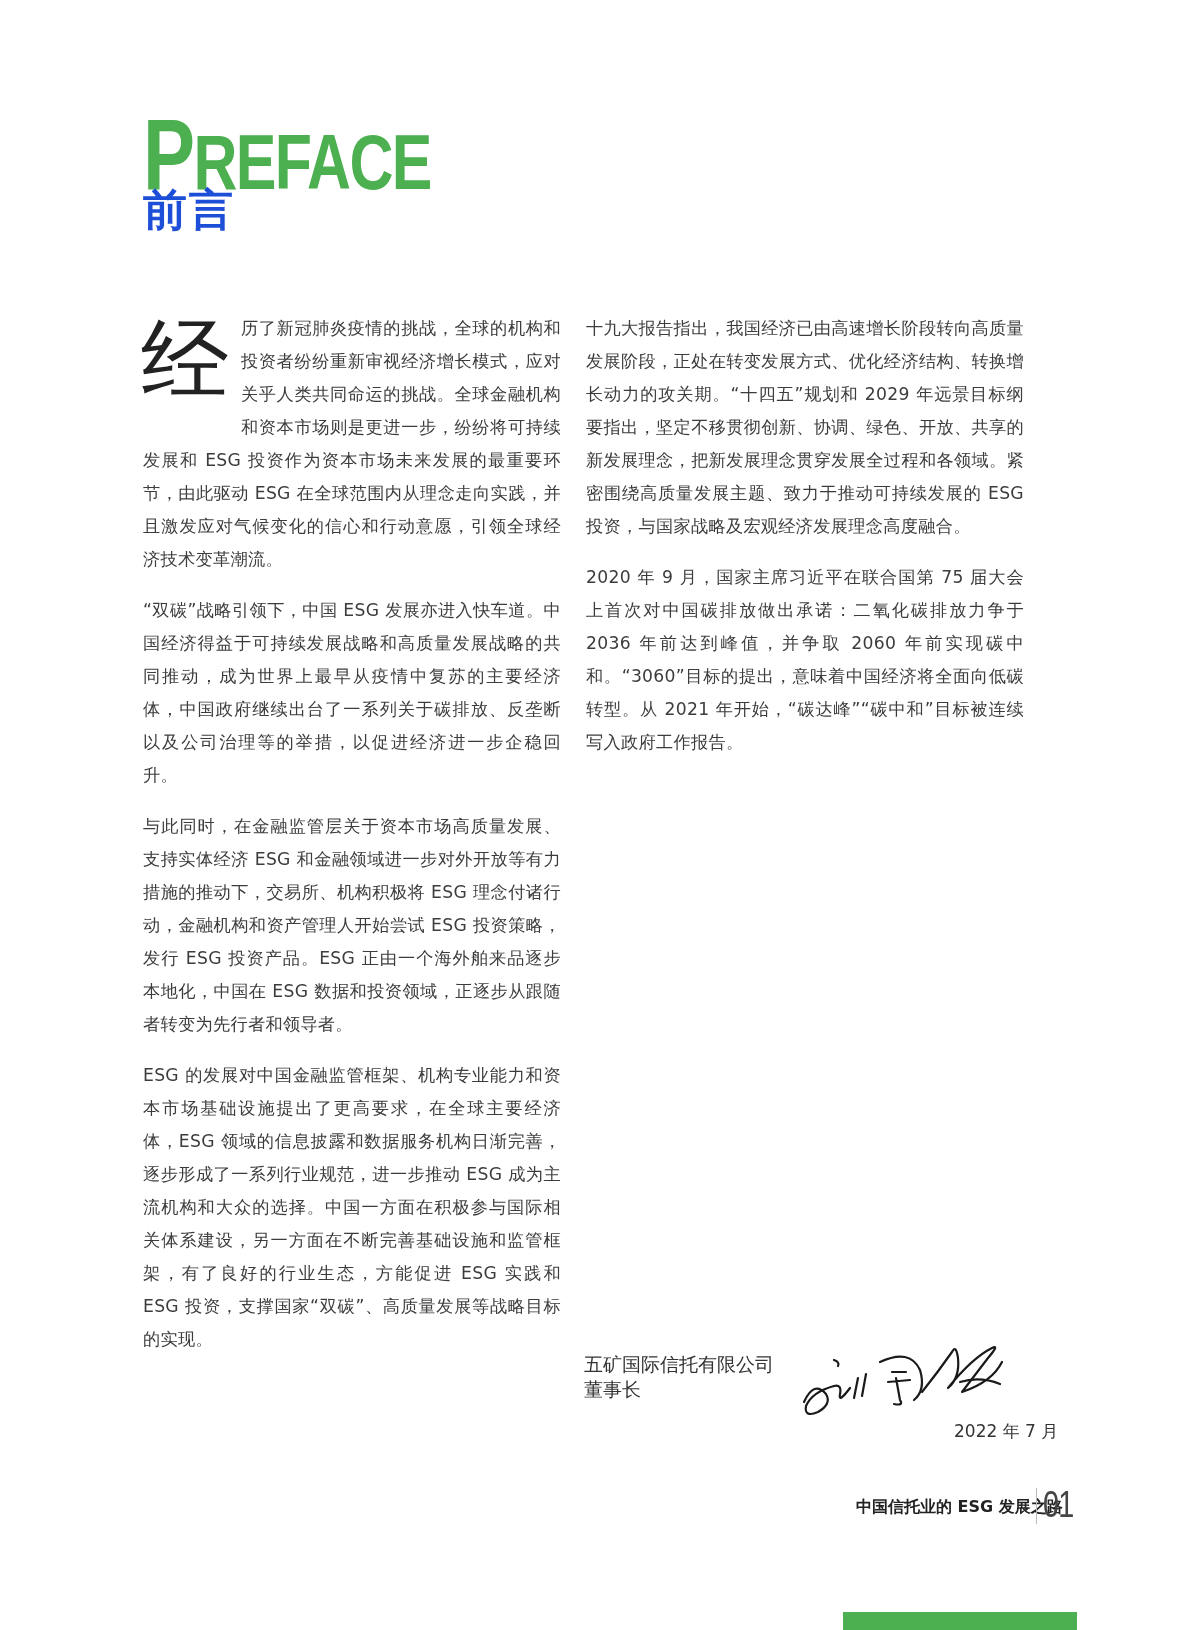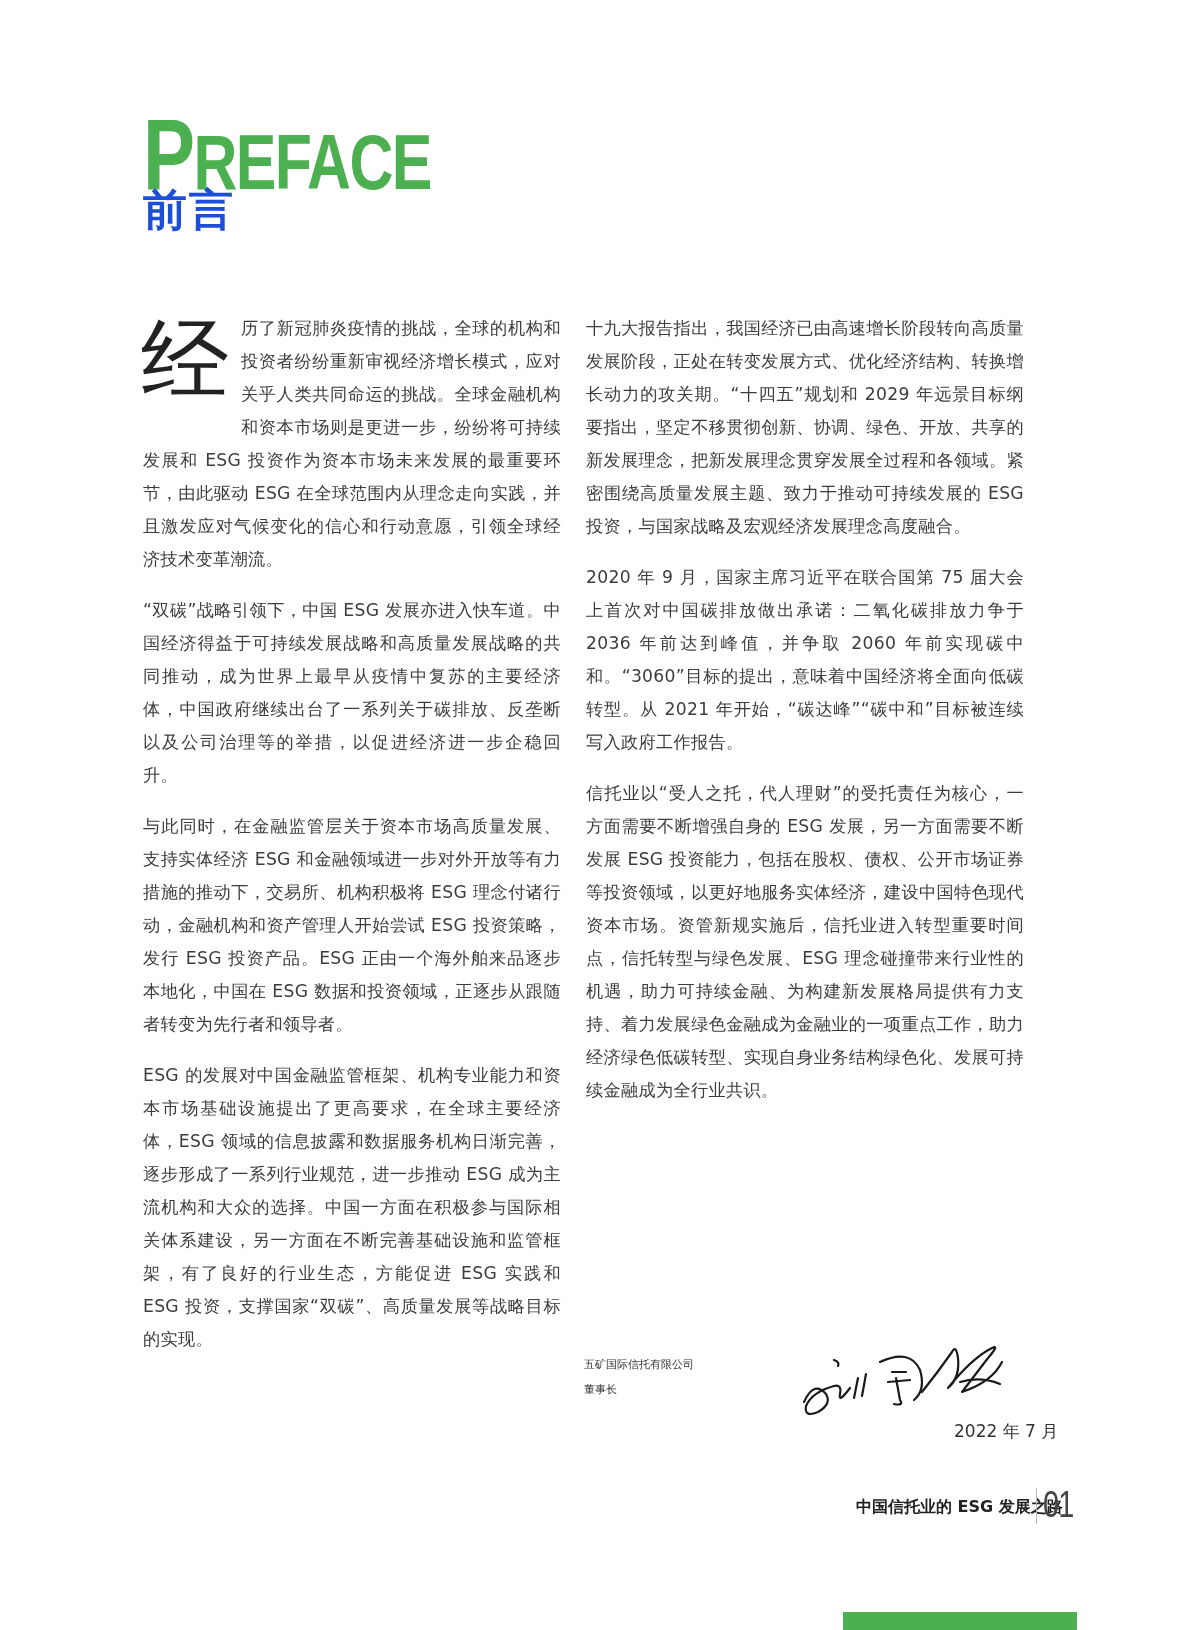--- a/index.html
+++ b/index.html
@@ -29,21 +29,21 @@
   }
   .col.left { left: 143px; width: 418px; }
   .col.right { left: 586px; width: 438px; }
   .col p { margin: 0 0 18px 0; }
   .dropcap {
     float: left; font-size: 88px; line-height: 80px; width: 96px; height: 96px;
     margin: 8px 4px 0 -2px; color: #222; font-weight: normal;
   }
   .sign-block {
     position: absolute; left: 584px; top: 1352px;
-    font-size: 11px; line-height: 25px; color: #333;
+    font-size: 19px; line-height: 25px; color: #333;
   }
   .signature {
     position: absolute; left: 800px; top: 1332px; width: 230px; height: 90px;
   }
   .date {
     position: absolute; left: 918px; top: 1420px;
     font-size: 17px; color: #333; margin-left: 36px;
   }
   .footer-title {
     position: absolute; left: 856px; top: 1497px;
@@ -73,21 +73,20 @@
 <div class="col left">
   <p><span class="dropcap">经</span><span>历了新冠肺炎疫情的挑战，全球的机构和投资者纷纷重新审视经济增长模式，应对关乎人类共同命运的挑战。全球金融机构和资本市场则是更进一步，纷纷将可持续发展和 ESG 投资作为资本市场未来发展的最重要环节，由此驱动 ESG 在全球范围内从理念走向实践，并且激发应对气候变化的信心和行动意愿，引领全球经济技术变革潮流。</span></p>
   <p>“双碳”战略引领下，中国 ESG 发展亦进入快车道。中国经济得益于可持续发展战略和高质量发展战略的共同推动，成为世界上最早从疫情中复苏的主要经济体，中国政府继续出台了一系列关于碳排放、反垄断以及公司治理等的举措，以促进经济进一步企稳回升。</p>
   <p>与此同时，在金融监管层关于资本市场高质量发展、支持实体经济 ESG 和金融领域进一步对外开放等有力措施的推动下，交易所、机构积极将 ESG 理念付诸行动，金融机构和资产管理人开始尝试 ESG 投资策略，发行 ESG 投资产品。ESG 正由一个海外舶来品逐步本地化，中国在 ESG 数据和投资领域，正逐步从跟随者转变为先行者和领导者。</p>
   <p>ESG 的发展对中国金融监管框架、机构专业能力和资本市场基础设施提出了更高要求，在全球主要经济体，ESG 领域的信息披露和数据服务机构日渐完善，逐步形成了一系列行业规范，进一步推动 ESG 成为主流机构和大众的选择。中国一方面在积极参与国际相关体系建设，另一方面在不断完善基础设施和监管框架，有了良好的行业生态，方能促进 ESG 实践和 ESG 投资，支撑国家“双碳”、高质量发展等战略目标的实现。</p>
 </div>
 
 <div class="col right">
   <p>十九大报告指出，我国经济已由高速增长阶段转向高质量发展阶段，正处在转变发展方式、优化经济结构、转换增长动力的攻关期。“十四五”规划和 2029 年远景目标纲要指出，坚定不移贯彻创新、协调、绿色、开放、共享的新发展理念，把新发展理念贯穿发展全过程和各领域。紧密围绕高质量发展主题、致力于推动可持续发展的 ESG 投资，与国家战略及宏观经济发展理念高度融合。</p>
   <p>2020 年 9 月，国家主席习近平在联合国第 75 届大会上首次对中国碳排放做出承诺：二氧化碳排放力争于 2036 年前达到峰值，并争取 2060 年前实现碳中和。“3060”目标的提出，意味着中国经济将全面向低碳转型。从 2021 年开始，“碳达峰”“碳中和”目标被连续写入政府工作报告。</p>
-  <p>信托业以“受人之托，代人理财”的受托责任为核心，一方面需要不断增强自身的 ESG 发展，另一方面需要不断发展 ESG 投资能力，包括在股权、债权、公开市场证券等投资领域，以更好地服务实体经济，建设中国特色现代资本市场。资管新规实施后，信托业进入转型重要时间点，信托转型与绿色发展、ESG 理念碰撞带来行业性的机遇，助力可持续金融、为构建新发展格局提供有力支持、着力发展绿色金融成为金融业的一项重点工作，助力经济绿色低碳转型、实现自身业务结构绿色化、发展可持续金融成为全行业共识。</p>
 </div>
 
 <div class="sign-block">
   <div>五矿国际信托有限公司</div>
   <div>董事长</div>
 </div>
 
 <svg class="signature" viewBox="0 0 230 90" fill="none" stroke="#1a1a1a" stroke-width="2.2" stroke-linecap="round" stroke-linejoin="round">
   <path d="M34 28 q6 2 4 6"></path>
   <path d="M4 70 q10 -22 22 -8 q6 10 -8 18 q-14 6 -12 -6 q6 -14 28 -20 q8 -2 6 8 q-2 10 10 -6"></path>

